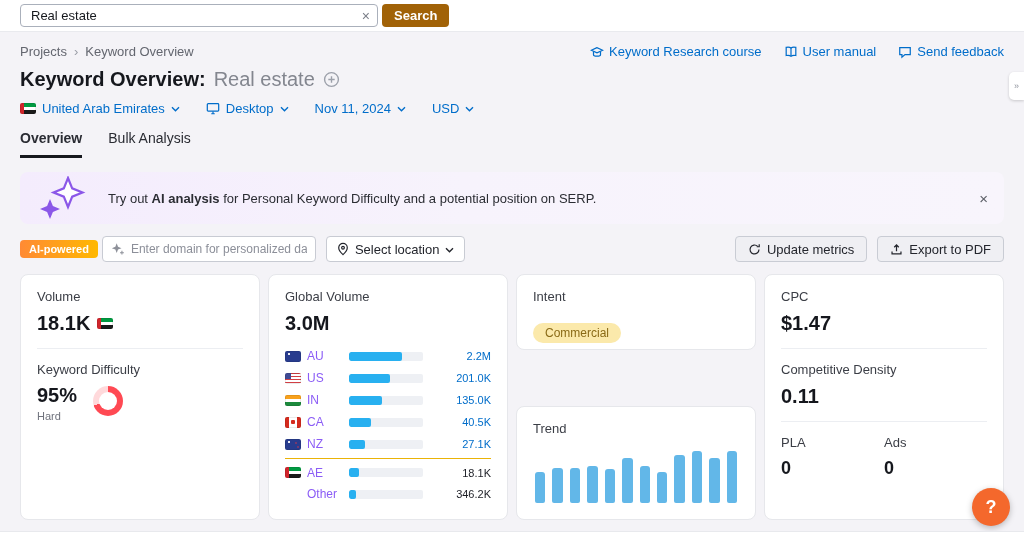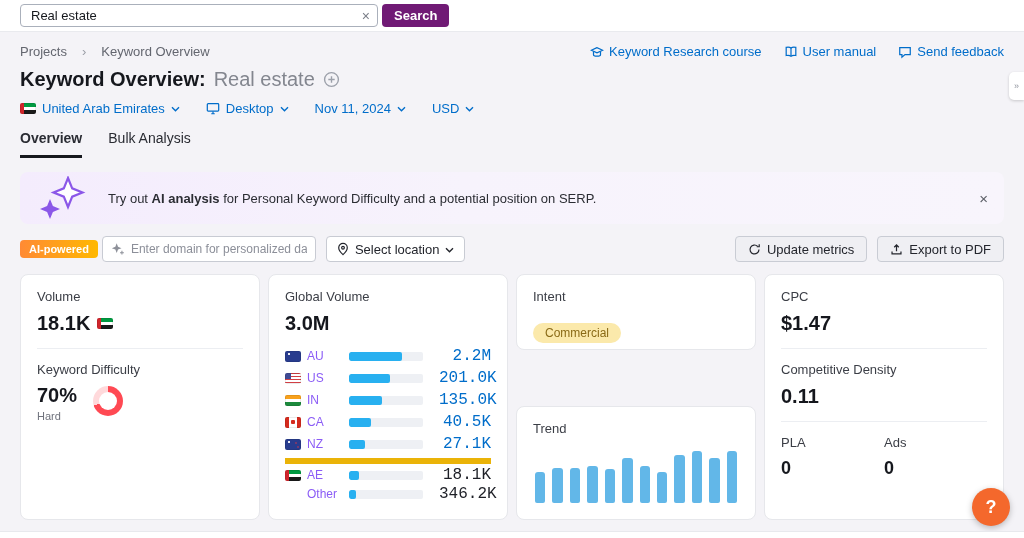--- a/index.html
+++ b/index.html
@@ -4,25 +4,25 @@
 <style>
   * { margin:0; padding:0; box-sizing:border-box; }
   html,body { width:1024px; height:538px; overflow:hidden; }
   body { font-family:"Liberation Sans","DejaVu Sans",sans-serif; background:#f4f3f7; color:#1f2128; font-size:13px; position:relative; }
 
   
   .topbar { height:32px; background:#fff; border-bottom:1px solid #e9eaee; display:flex; align-items:center; padding:0 20px; }
   .search-wrap { position:relative; }
   .search-input { width:358px; height:23px; border:1px solid #aab0bb; border-radius:4px; padding:0 26px 0 10px; font-size:13px; color:#16181d; font-family:inherit; outline:none; background:#fff; }
   .search-clear { position:absolute; right:8px; top:50%; transform:translateY(-50%); color:#7a7e88; font-size:14px; line-height:1; cursor:pointer; }
-  .search-btn { margin-left:4px; height:23px; background:#701a75; color:#fff; border:none; border-radius:4px; font-weight:bold; font-size:13px; padding:0 12px; font-family:inherit; cursor:pointer; }
+  .search-btn { margin-left:4px; height:23px; background:#a16207; color:#fff; border:none; border-radius:4px; font-weight:bold; font-size:13px; padding:0 12px; font-family:inherit; cursor:pointer; }
 
   
   .crumb-row { margin:12px 20px 0; display:flex; justify-content:space-between; align-items:center; }
-  .crumbs { color:#63666f; font-size:13px; display:flex; gap:15px; align-items:center; }
+  .crumbs { color:#63666f; font-size:13px; display:flex; gap:7px; align-items:center; }
   .crumb-link { cursor:pointer; }
   .crumb-sep { color:#9a9da6; }
   .help-links { display:flex; gap:22px; }
   .hlink { color:#006dca; display:flex; align-items:center; gap:5px; cursor:pointer; font-size:13px; }
 
   
   .title-row { margin:9px 20px 0; display:flex; align-items:center; gap:8px; }
   .page-title { font-size:20px; font-weight:bold; color:#15171d; }
   .page-kw { font-size:20px; color:#83868f; }
   .add-kw { display:flex; cursor:pointer; }
@@ -65,25 +65,25 @@
 
   .kd-row { display:flex; align-items:flex-start; gap:16px; margin-top:7px; }
   .kd-num { font-size:20px; font-weight:bold; color:#15171d; }
   .kd-level { font-size:11px; color:#6f727c; margin-top:3px; }
   .donut { width:30px; height:30px; border-radius:50%; position:relative; margin-top:2px; }
   .donut::after { content:""; position:absolute; inset:6px; background:#fff; border-radius:50%; }
   .kd-desc { font-size:11px; color:#8e919b; margin-top:9px; line-height:1.4; }
 
   .gv-rows { margin-top:10px; }
   .gv-row { display:flex; align-items:center; height:22px; gap:6px; }
-  .gv-row.gv-sep { border-top:6px solid #eab308; margin-top:3px; padding-top:3px; height:25px; }
+  .gv-row.gv-sep { border-top:1px solid #eab308; margin-top:3px; padding-top:3px; height:25px; }
   .gv-code { width:36px; font-size:12px; color:#8b5cf6; }
   .gv-track { flex:1; height:9px; background:#eef0f4; border-radius:2px; overflow:hidden; margin-right:10px; }
   .gv-bar { display:block; height:100%; background:#28b0f0; border-radius:2px; }
-  .gv-val { width:52px; text-align:right; font-size:16px; color:#006dca;font-family:Liberation Mono, monospace; }
+  .gv-val { width:52px; text-align:right; font-size:11px; color:#006dca; }
   .gv-val.dark { color:#1d1f26; }
 
   .flag { width:16px; height:11px; border-radius:2px; flex:none; position:relative; box-shadow:inset 0 0 0 1px rgba(0,0,0,.08); display:inline-block; }
   .flag-none { box-shadow:none; background:transparent; }
   .flag-ae { background:linear-gradient(90deg,#d0252c 0 27%,rgba(0,0,0,0) 27%),linear-gradient(180deg,#009a41 0 34%,#fff 34% 67%,#1a1a1a 67%); }
   .flag-au { background:radial-gradient(circle 1px at 12px 3px,#fff 60%,rgba(0,0,0,0) 70%),radial-gradient(circle 1px at 10px 8px,#fff 60%,rgba(0,0,0,0) 70%),radial-gradient(circle 1.5px at 4px 3px,#e8eaf5 55%,rgba(0,0,0,0) 65%),#283c8e; }
   .flag-us { background:linear-gradient(90deg,#3f4a94 0 38%,rgba(0,0,0,0) 38%) 0 0/100% 55% no-repeat,repeating-linear-gradient(180deg,#d23f44 0 1.5px,#fff 1.5px 3px); }
   .flag-in { background:linear-gradient(180deg,#f8a11c 0 34%,#fff 34% 67%,#1c8a3c 67%); }
   .flag-ca { background:linear-gradient(90deg,#d52b1e 0 26%,#fff 26% 74%,#d52b1e 74%); }
   .flag-ca::after { content:""; position:absolute; left:50%; top:50%; width:4px; height:4px; margin:-2px 0 0 -2px; background:#d52b1e; border-radius:1px; }
@@ -260,21 +260,21 @@
   <section class="card">
     <div class="card-title">Volume</div>
     <div class="metric">
       <span>18.1K</span>
       <span class="flag flag-ae"></span>
     </div>
     <hr>
     <div class="card-title">Keyword Difficulty</div>
     <div class="kd-row">
       <div>
-        <div class="kd-num">70%</div>
+        <div class="kd-num">95%</div>
         <div class="kd-level">Hard</div>
       </div>
       <div class="donut" style="background: conic-gradient(rgb(255, 73, 83) 0deg, rgb(255, 73, 83) 70%, rgb(255, 217, 219) 70%, rgb(255, 217, 219) 100%);"></div>
     </div>
   </section>
 
   <section class="card">
     <div class="card-title">Global Volume</div>
     <div class="metric">
         <span>3.0M</span>

